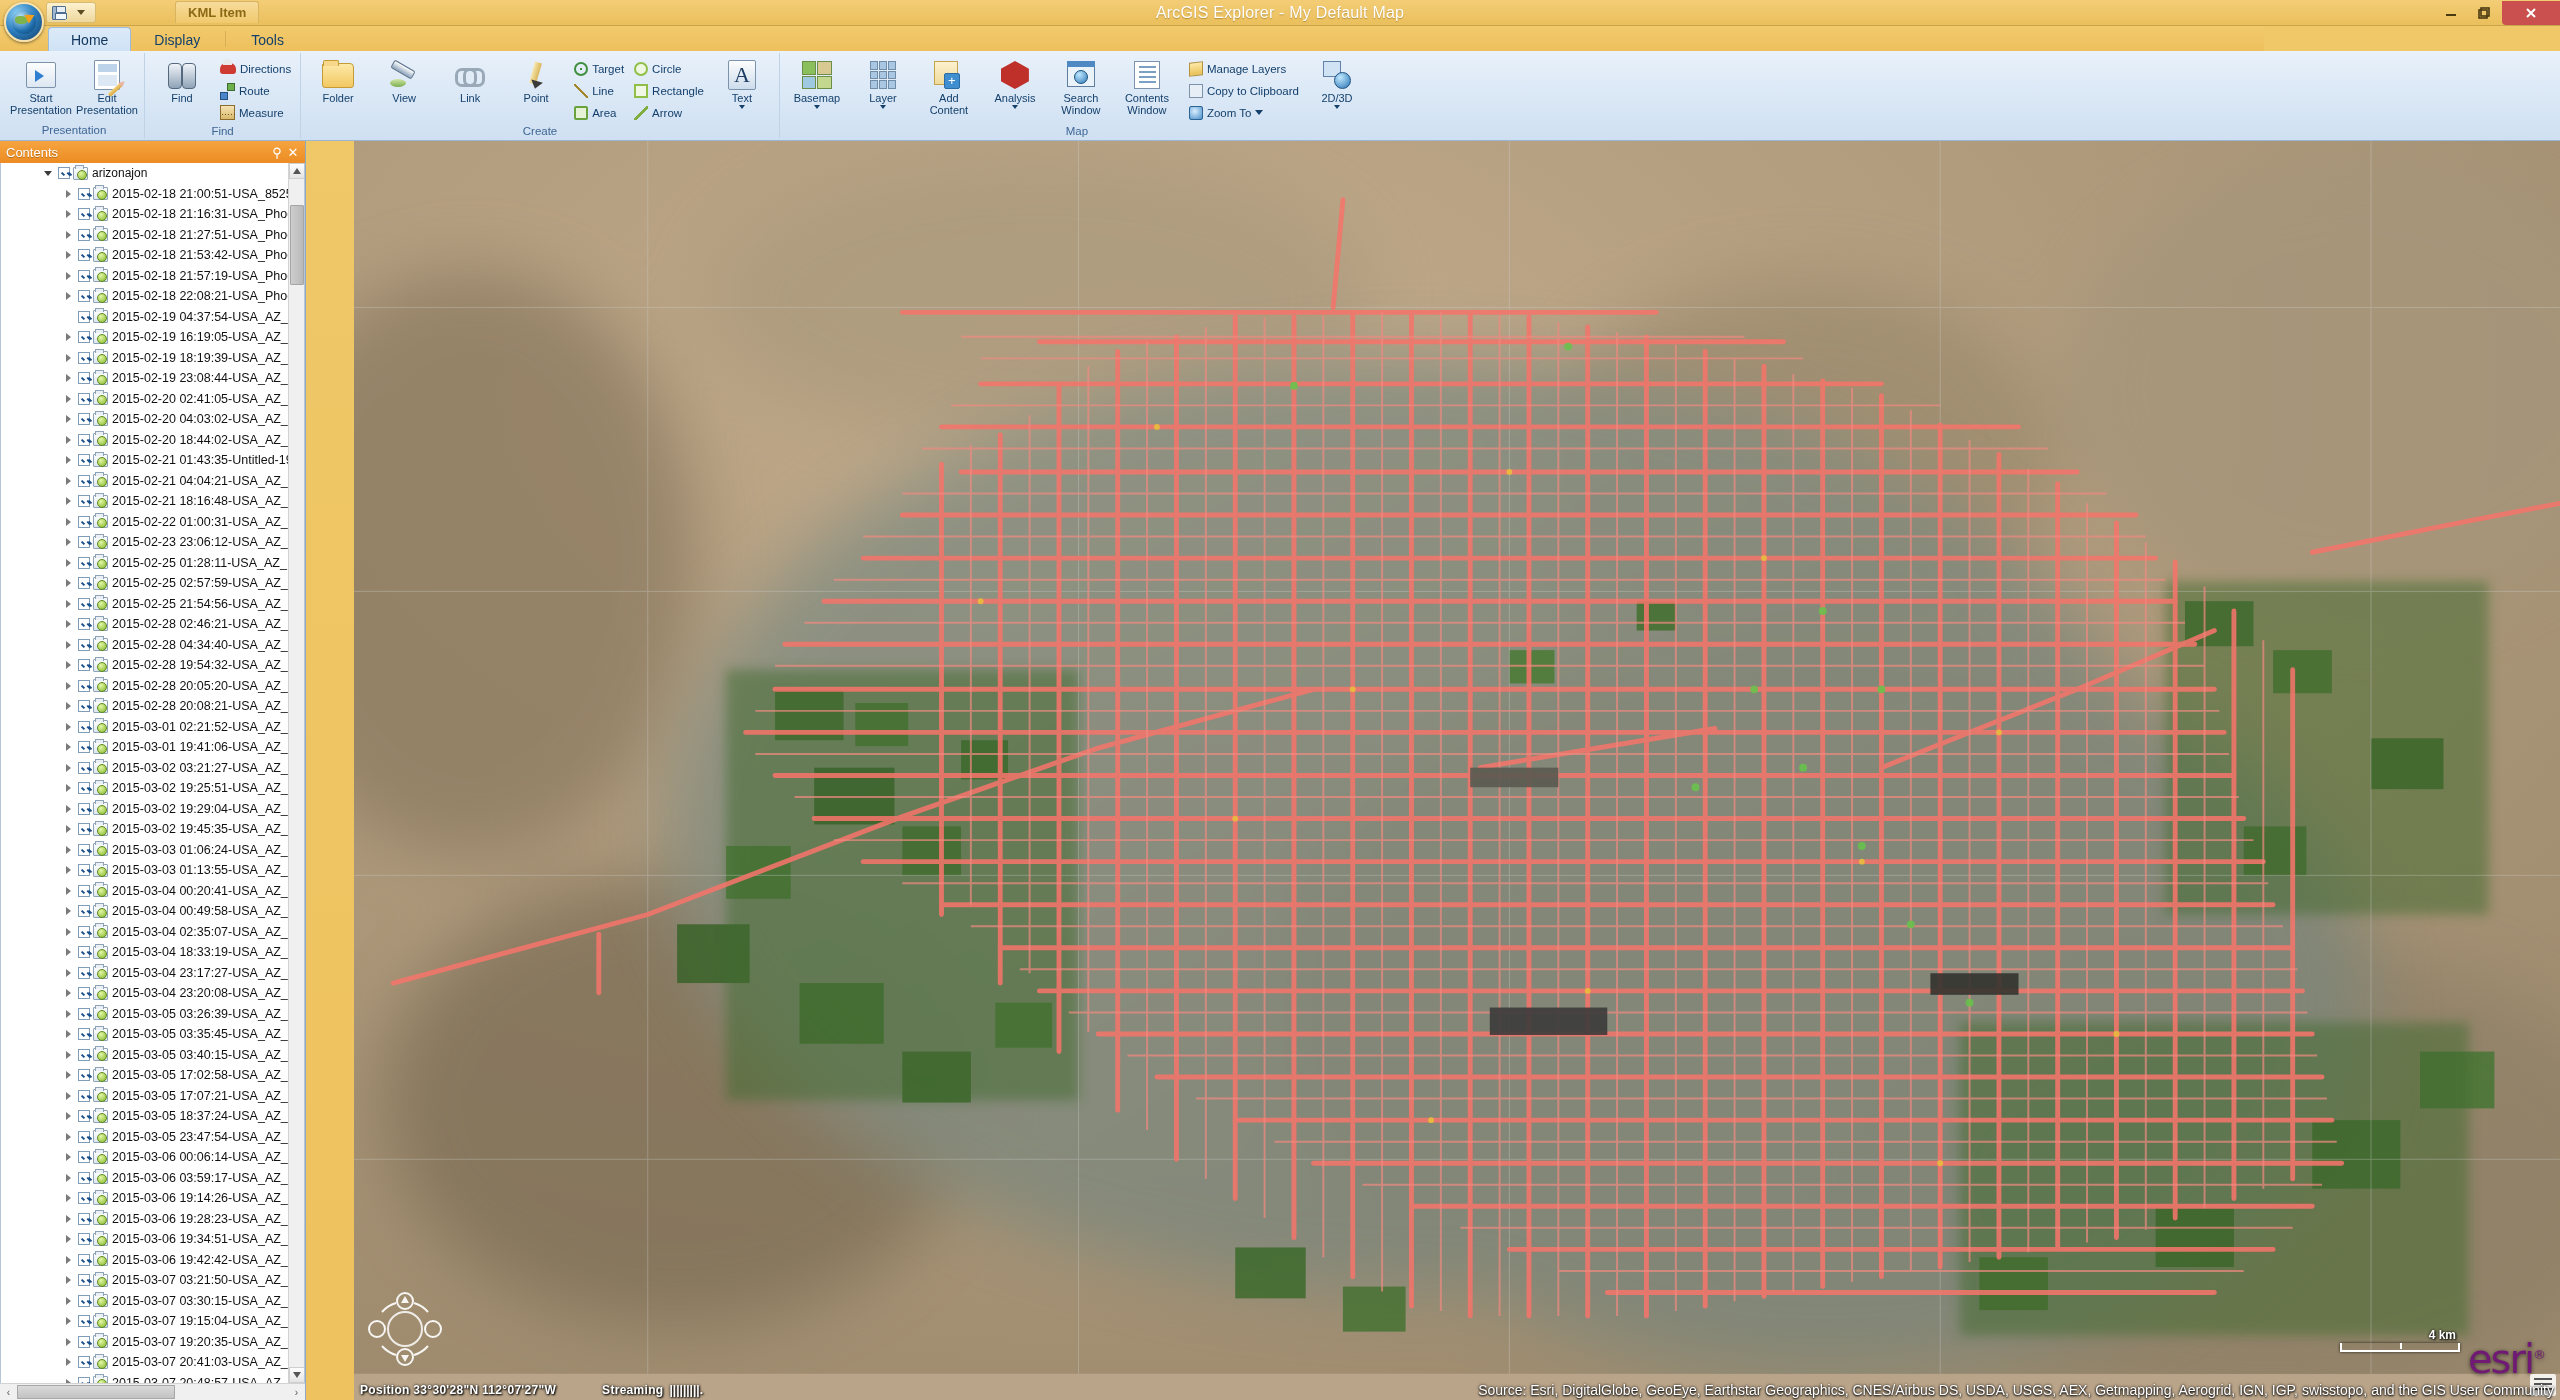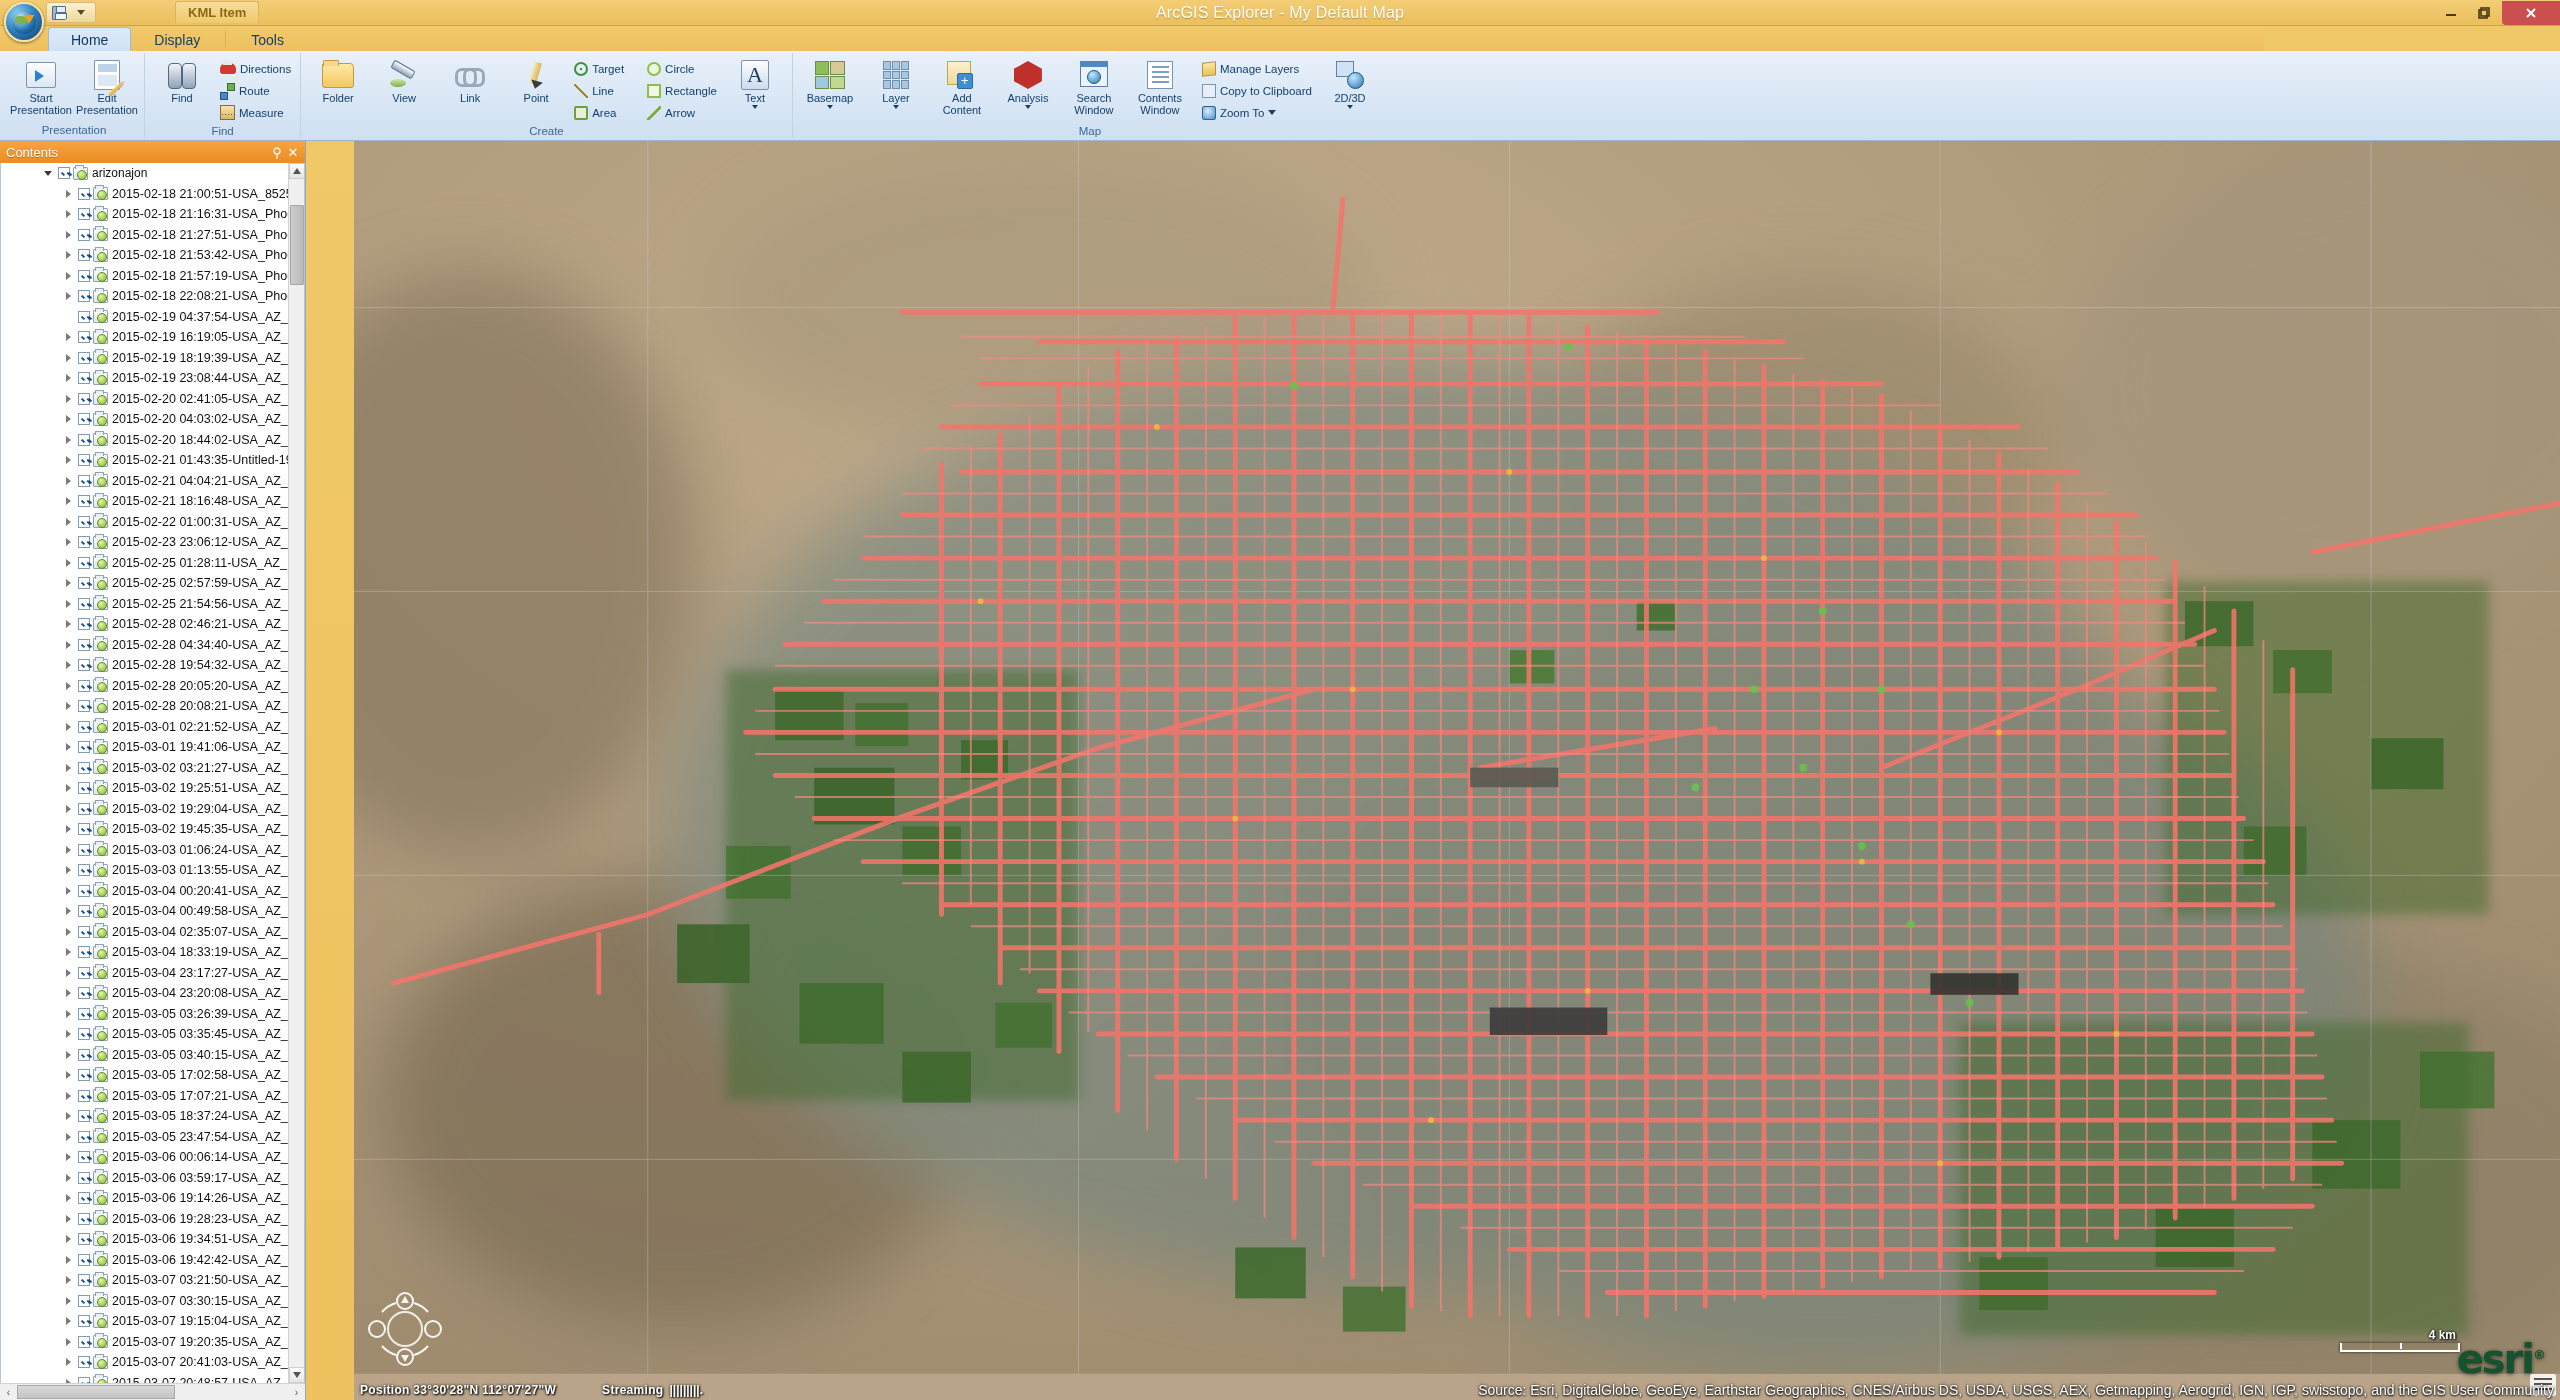--- a/index.html
+++ b/index.html
@@ -76,21 +76,21 @@
   
   .big { width:64px; display:flex; flex-direction:column; align-items:center; padding:2px 1px; }
   .big .ic { height:34px; display:flex; align-items:center; justify-content:center; }
   .big .lb { font-size:11px; line-height:12px; color:#14406c; text-align:center; }
   .big .cart { width:0;height:0;border-left:3.5px solid transparent;border-right:3.5px solid transparent;
      border-top:4px solid #14406c; margin-top:1px; }
   
   .smallcol { display:flex; flex-direction:column; justify-content:center; gap:1px; padding-top:2px; }
   .small { display:flex; align-items:center; gap:4px; height:21px; padding:0 4px; }
   .small .slb { font-size:11.5px; color:#14406c; white-space:nowrap; }
-  .twocol { display:flex; gap:15px; }
+  .twocol { display:flex; gap:2px; }
   .ico-pres { width:30px;height:26px;background:linear-gradient(#fdfdfd,#dce7f2);
      border:1px solid #7d93ab; border-radius:2px; position:relative;}
   .ico-pres:after{content:"";position:absolute;left:8px;top:7px;border-left:9px solid #2f7fd0;
      border-top:6px solid transparent;border-bottom:6px solid transparent;}
   .ico-edit { width:26px;height:30px;background:#fff;border:1px solid #7d93ab;border-radius:1px;position:relative;}
   .ico-edit:before{content:"";position:absolute;left:3px;top:3px;width:19px;height:8px;background:#bcd3e9;}
   .ico-edit:after{content:"";position:absolute;left:3px;top:14px;width:19px;height:11px;background:#dce8f4;}
   .pencil { position:absolute; right:-4px; bottom:-3px; width:16px; height:4px;
      background:linear-gradient(#f5d27a,#d9a843); transform:rotate(-42deg); border-radius:1px; }
   .pencil:after{content:"";position:absolute;right:-5px;top:-1px;border-left:6px solid #e9b4a0;
@@ -220,22 +220,22 @@
      background:#b9a489;margin-left:47px; }
   #mapcanvas { position:absolute; inset:0; }
   .statusbar { position:absolute; left:0; bottom:0; right:0; height:20px;
      display:flex; align-items:center; font-size:12px; color:#fff;
      text-shadow: 0 0 3px #000, 1px 1px 2px #000; font-weight:bold; letter-spacing:.3px; }
   .statusbar .pos { margin-left:6px; }
   .statusbar .strm { margin-left:46px; display:flex; align-items:center; gap:6px; }
   .bars { letter-spacing:0px; }
   #attrib { position:absolute; right:6px; bottom:2px; font-size:14px; color:#fff;
      text-shadow: 0 0 3px #000, 0 1px 2px #000; white-space:nowrap; }
-  #esri-logo { position:absolute; right:14px; bottom:18px; color:#14532d; font-size:40px;
-     font-weight:bold; letter-spacing:-2px; text-shadow:0 1px 4px rgba(0,0,0,.6);
+  #esri-logo { position:absolute; right:14px; bottom:18px; color:#701a75; font-size:40px;
+     font-weight:normal; letter-spacing:-2px; text-shadow:0 1px 4px rgba(0,0,0,.6);
      font-family:"DejaVu Sans", sans-serif; }
   #esri-logo sup { font-size:13px; vertical-align:super; letter-spacing:0; }
   #scalebar { position:absolute; right:100px; bottom:48px; width:120px; }
   #scalebar .lbl { text-align:right; color:#fff; font-size:12px; font-weight:bold;
      text-shadow:0 0 3px #000,1px 1px 2px #000; margin-bottom:1px; padding-right:4px;}
   #scalebar .bar { height:9px; border:2px solid #fff; border-top:none; position:relative;
      box-shadow:0 0 3px rgba(0,0,0,.8); }
   #scalebar .bar:after{content:"";position:absolute;left:50%;top:0;width:2px;height:6px;background:#fff;}
   #navwheel { position:absolute; left:14px; bottom:34px; width:74px; height:74px; opacity:.92; }
   #panel-corner { position:absolute; right:4px; bottom:4px; width:26px; height:22px;

